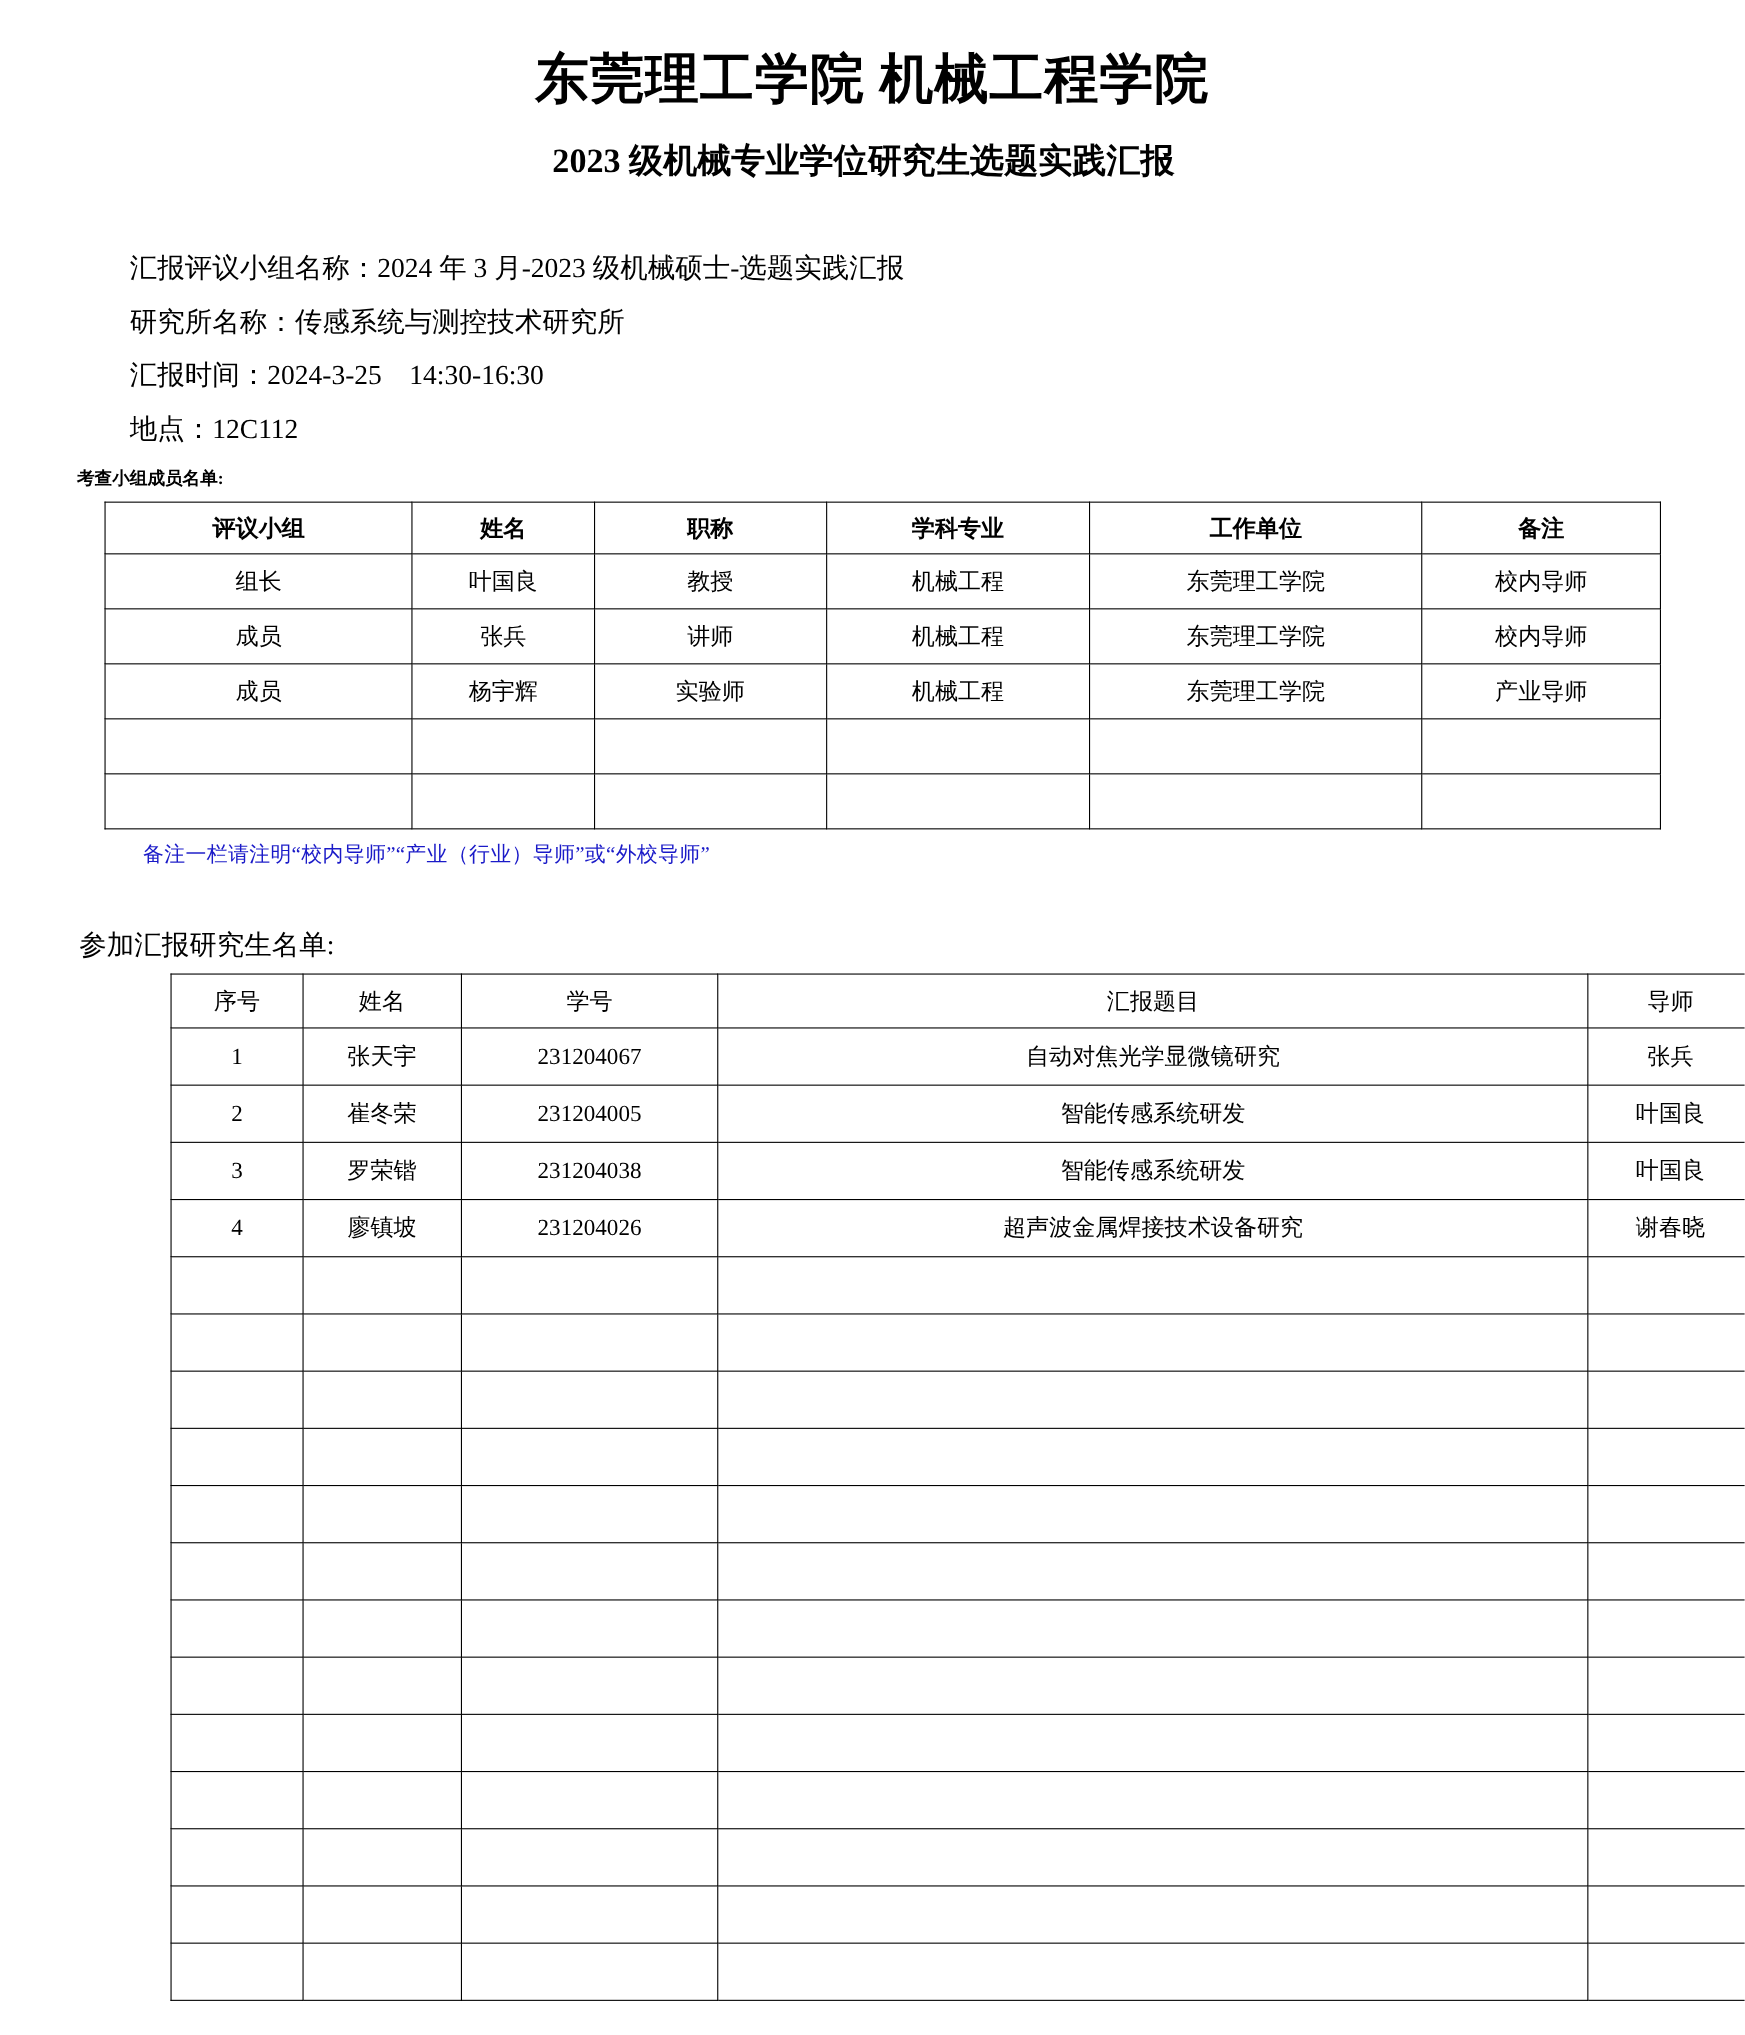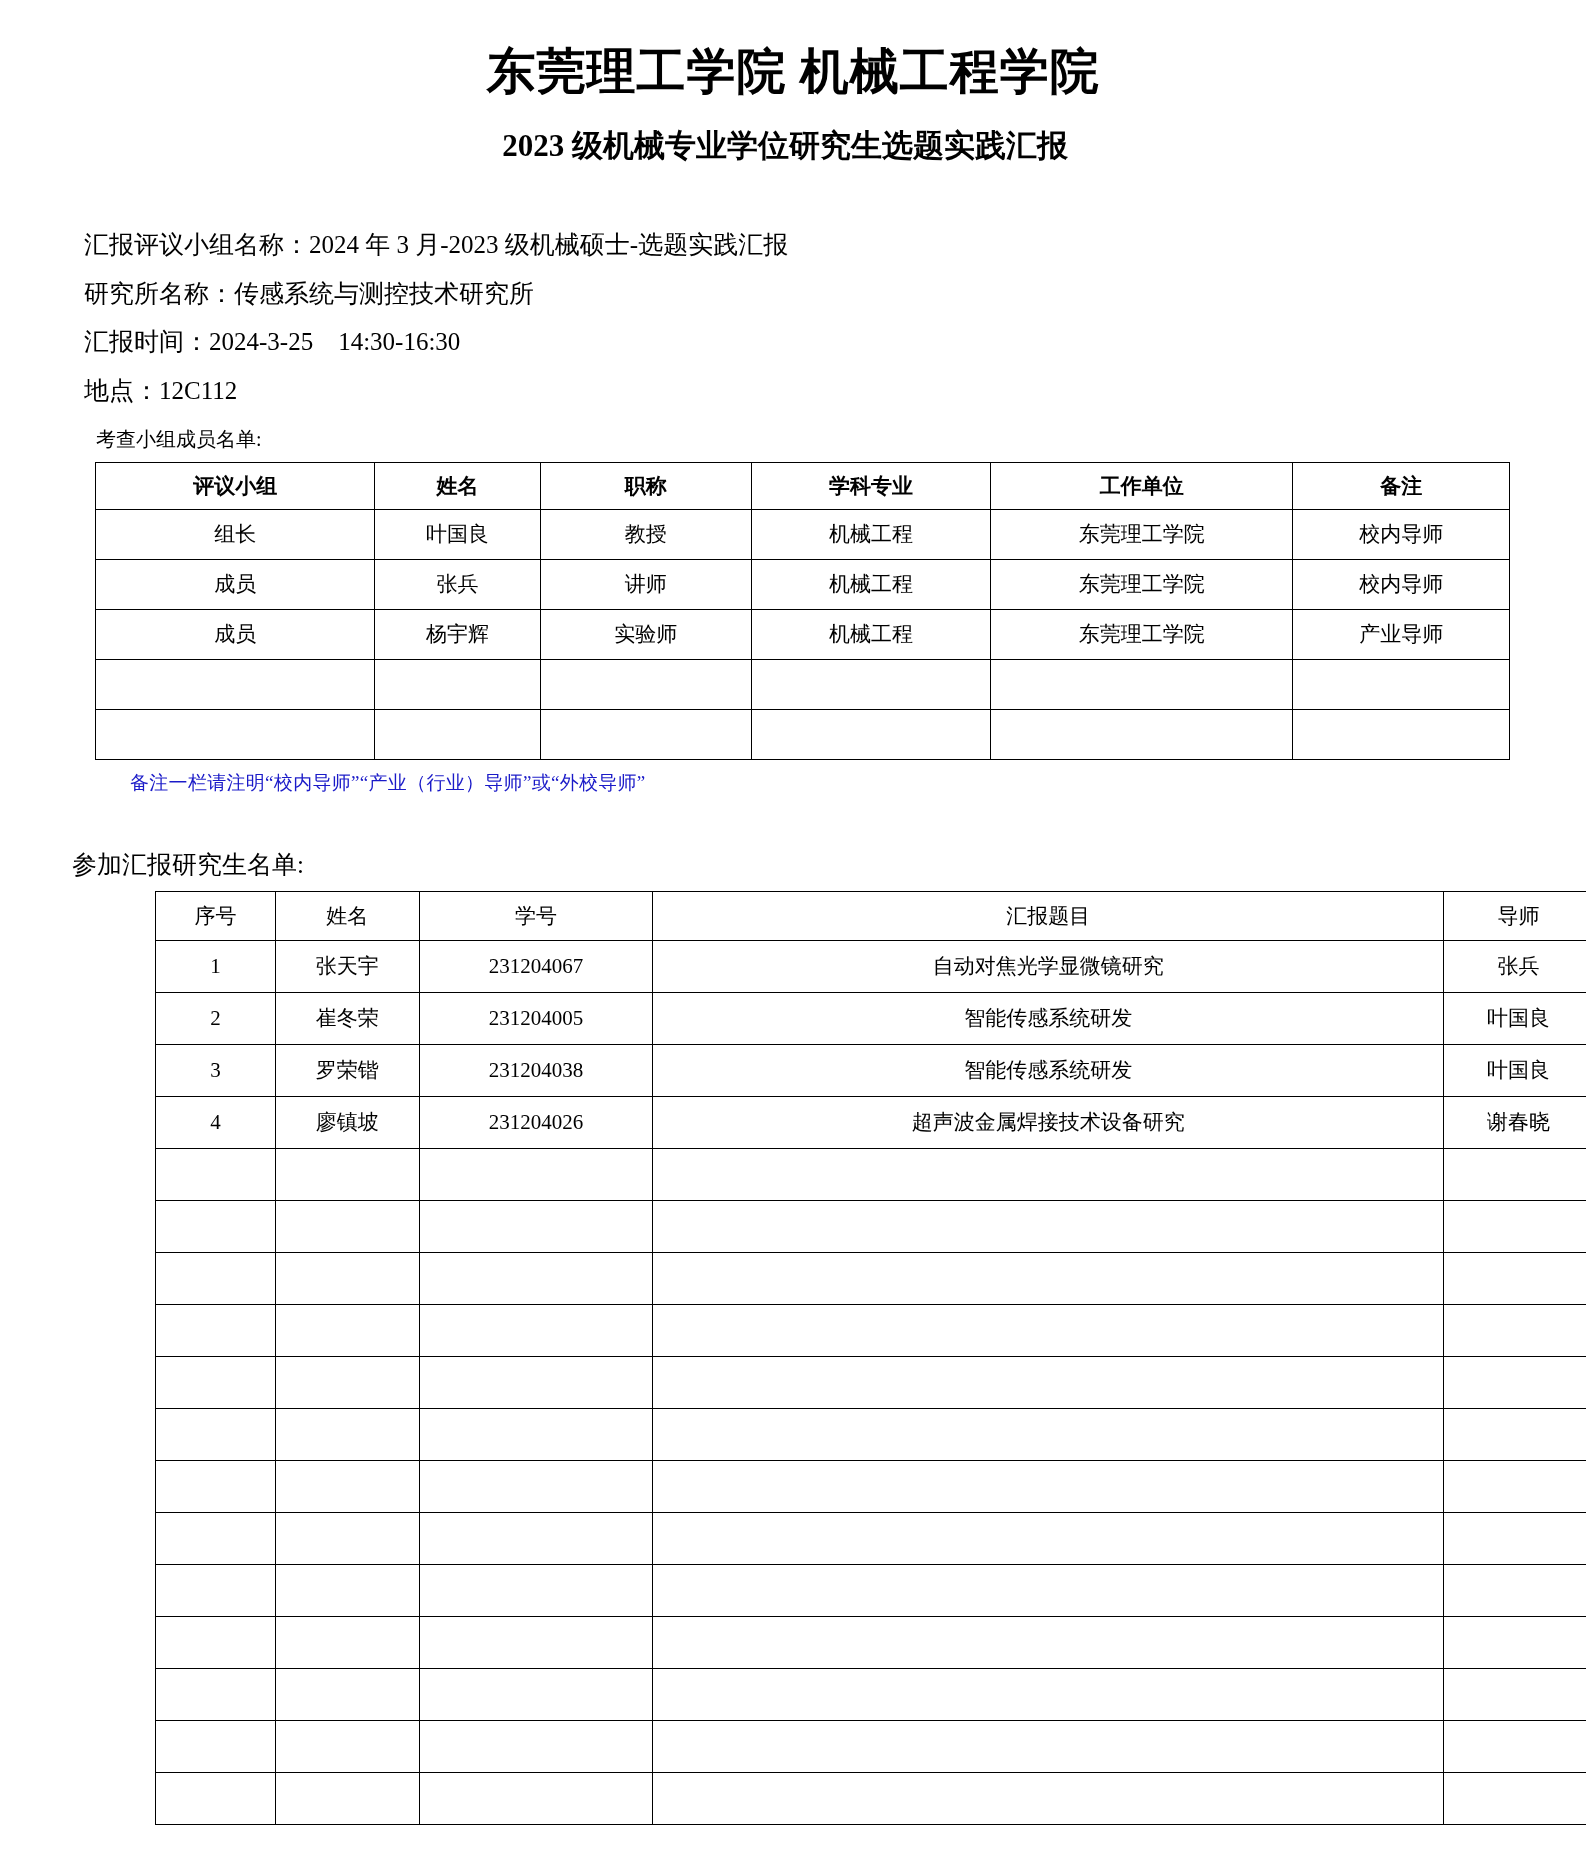--- a/index.html
+++ b/index.html
@@ -30,32 +30,33 @@
   }
   .title-sub {
     text-align: center;
     font-size: 31px;
     font-weight: bold;
     margin: 22px 16px 0 0;
     line-height: 1.3;
   }
   .meta-block {
     margin: 55px 0 0 0;
-    padding-left: 84px;
+    padding-left: 118px;
   }
   .meta-line {
     font-size: 25px;
     line-height: 1.95;
     white-space: pre;
   }
   .section-label {
-    font-size: 20px;
-    padding-left: 96px;
+    font-size: 16px;
+    padding-left: 70px;
     margin-top: 8px;
     line-height: 1.5;
+    font-weight: bold;
   }
   table {
     border-collapse: collapse;
     table-layout: fixed;
   }
   .tbl-committee {
     width: 1415px;
     margin: 8px 0 0 95px;
   }
   .tbl-committee th, .tbl-committee td {

